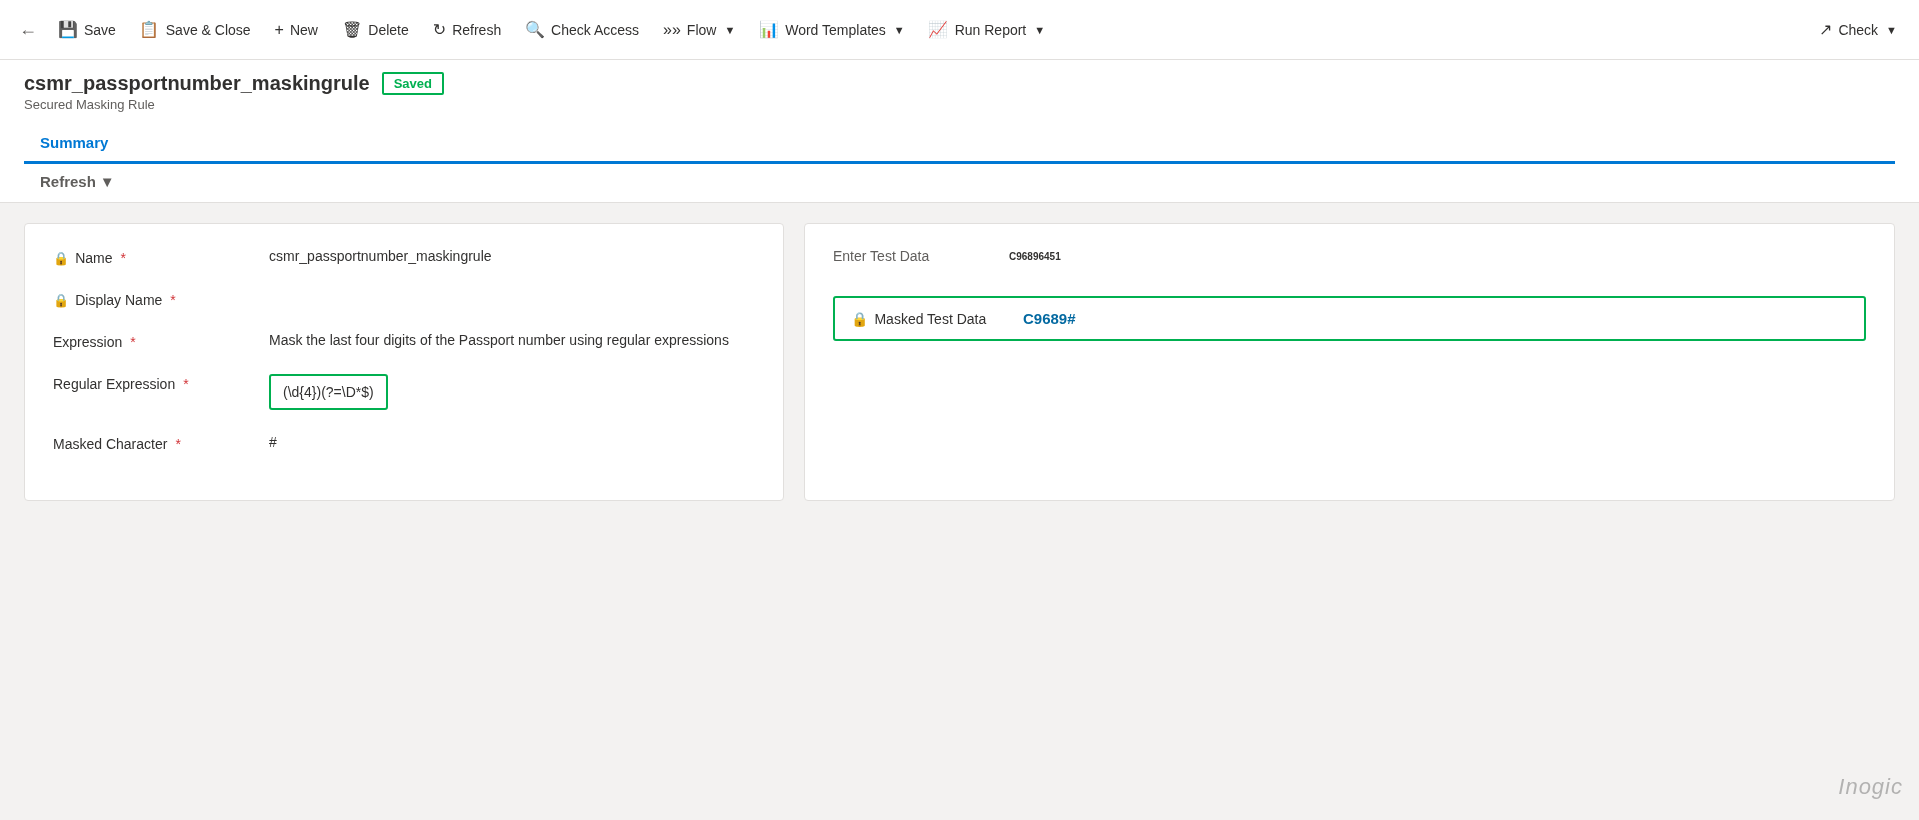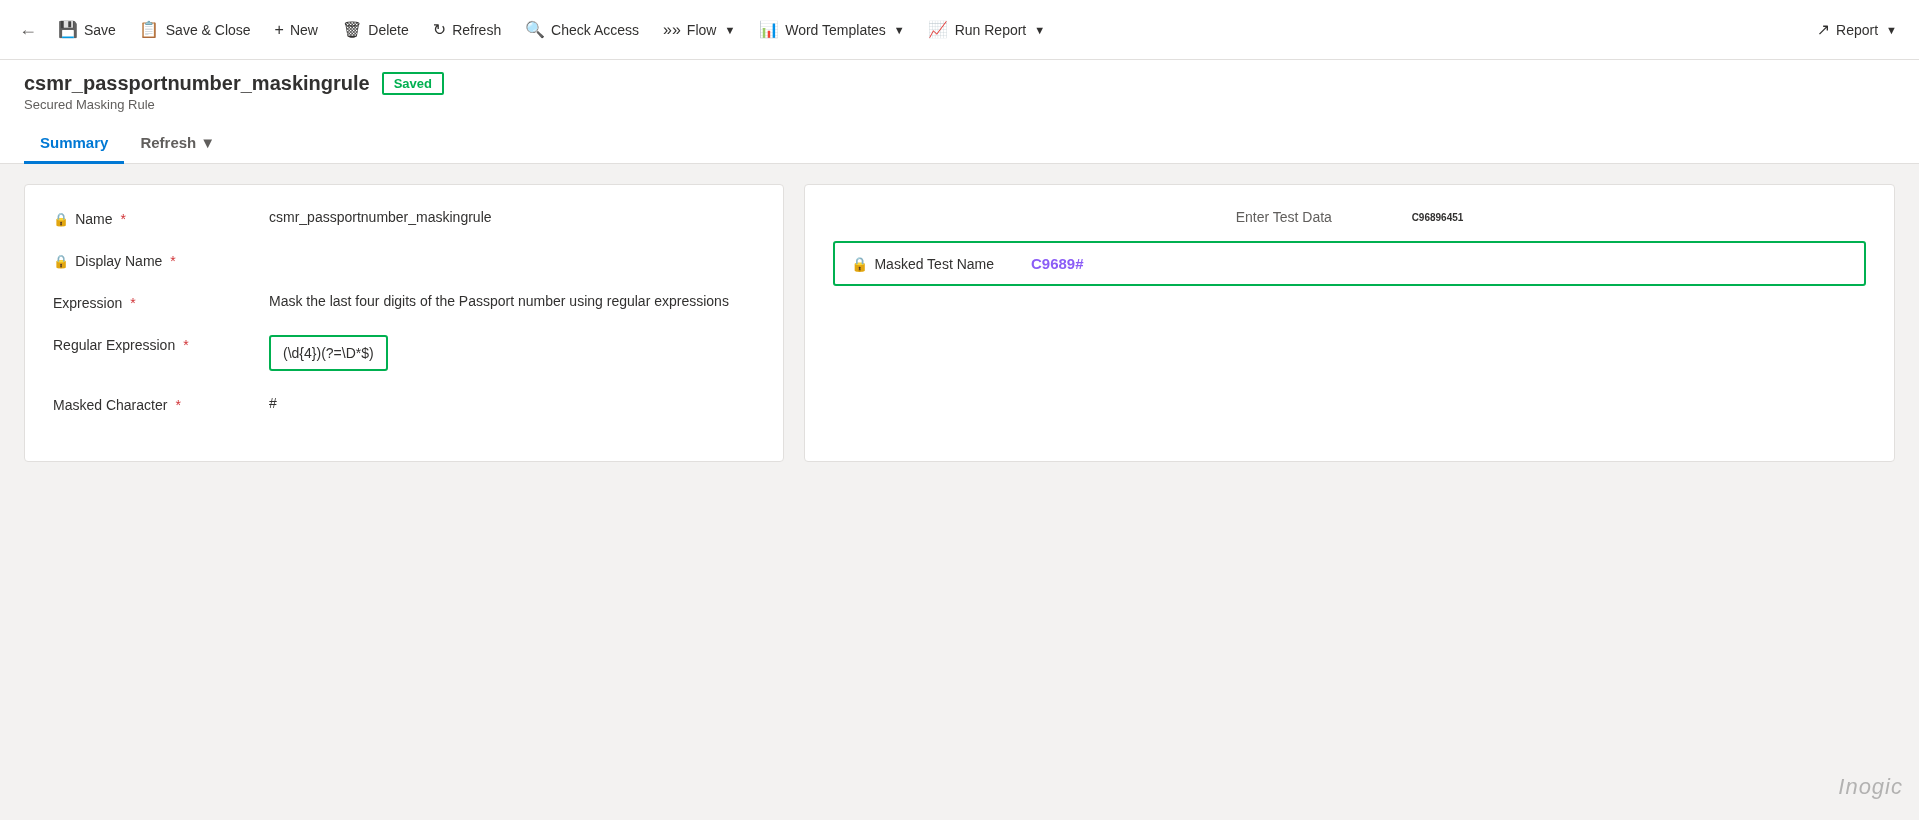--- a/index.html
+++ b/index.html
@@ -77,20 +77,21 @@
       font-size: 13px;
       color: #605e5c;
       margin-top: 2px;
     }
 
     
     .tabs {
       display: flex;
       gap: 0;
       margin-top: 12px;
+      flex-direction: column;
     }
     .tab {
       display: flex;
       align-items: center;
       gap: 4px;
       padding: 10px 16px;
       font-size: 15px;
       font-weight: 600;
       cursor: pointer;
       border: none;
@@ -162,22 +163,21 @@
       border-radius: 4px;
       padding: 24px 28px;
       flex: 1;
       min-width: 300px;
     }
 
     .test-data-row {
       display: flex;
       align-items: center;
       gap: 16px;
-      margin-bottom: 16px;
-      justify-content: center;
+      margin-bottom: 32px;
     }
     .test-data-label {
       color: #605e5c;
       font-size: 14px;
       width: 160px;
     }
     .test-data-value {
       font-size: 10px;
       font-weight: 600;
       color: #323130;
@@ -196,22 +196,21 @@
       display: flex;
       align-items: center;
       gap: 6px;
       color: #323130;
       font-size: 14px;
       width: 160px;
     }
     .masked-data-value {
       font-size: 15px;
       font-weight: 600;
-      color: #8b5cf6;
-      margin-left: 8px;
+      color: #0369a1;
     }
 
     
     .watermark {
       position: fixed;
       bottom: 20px;
       right: 16px;
       color: #737373;
       font-size: 22px;
       font-weight: 300;
@@ -270,21 +269,21 @@
 
   <button class="toolbar-btn">
     <span class="icon">📈</span>
     <span>Run Report</span>
     <span class="chevron">▼</span>
   </button>
 
   <div class="toolbar-right">
     <button class="toolbar-btn">
       <span class="icon">↗</span>
-      <span>Report</span>
+      <span>Check</span>
       <span class="chevron">▼</span>
     </button>
   </div>
 </div>
 
 <div class="header-area">
   <div class="record-title">
     <span>csmr_passportnumber_maskingrule</span>
     <span class="saved-badge">Saved</span>
   </div>
@@ -353,21 +352,21 @@
   <div class="right-panel">
 
     <div class="test-data-row">
       <div class="test-data-label">Enter Test Data</div>
       <div class="test-data-value">C96896451</div>
     </div>
 
     <div class="masked-data-box">
       <div class="masked-data-label">
         <span class="lock-icon">🔒</span>
-        <span>Masked Test Name</span>
+        <span>Masked Test Data</span>
       </div>
       <div class="masked-data-value">C9689#</div>
     </div>
 
   </div>
 </div>
 
 <div class="watermark">Inogic</div>
 
 </body></html>

